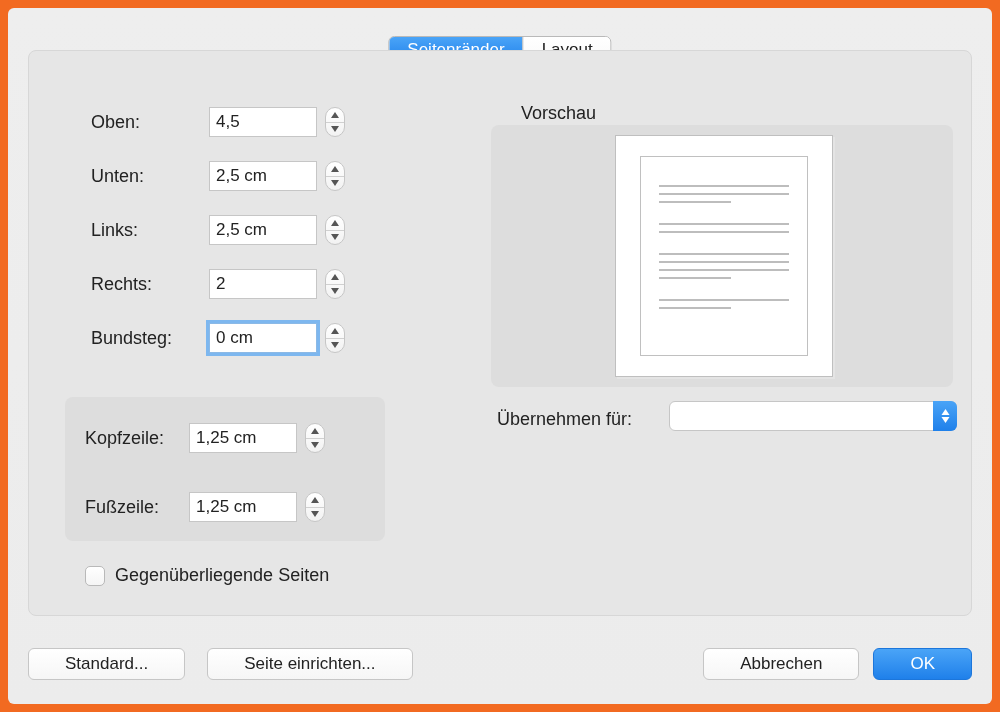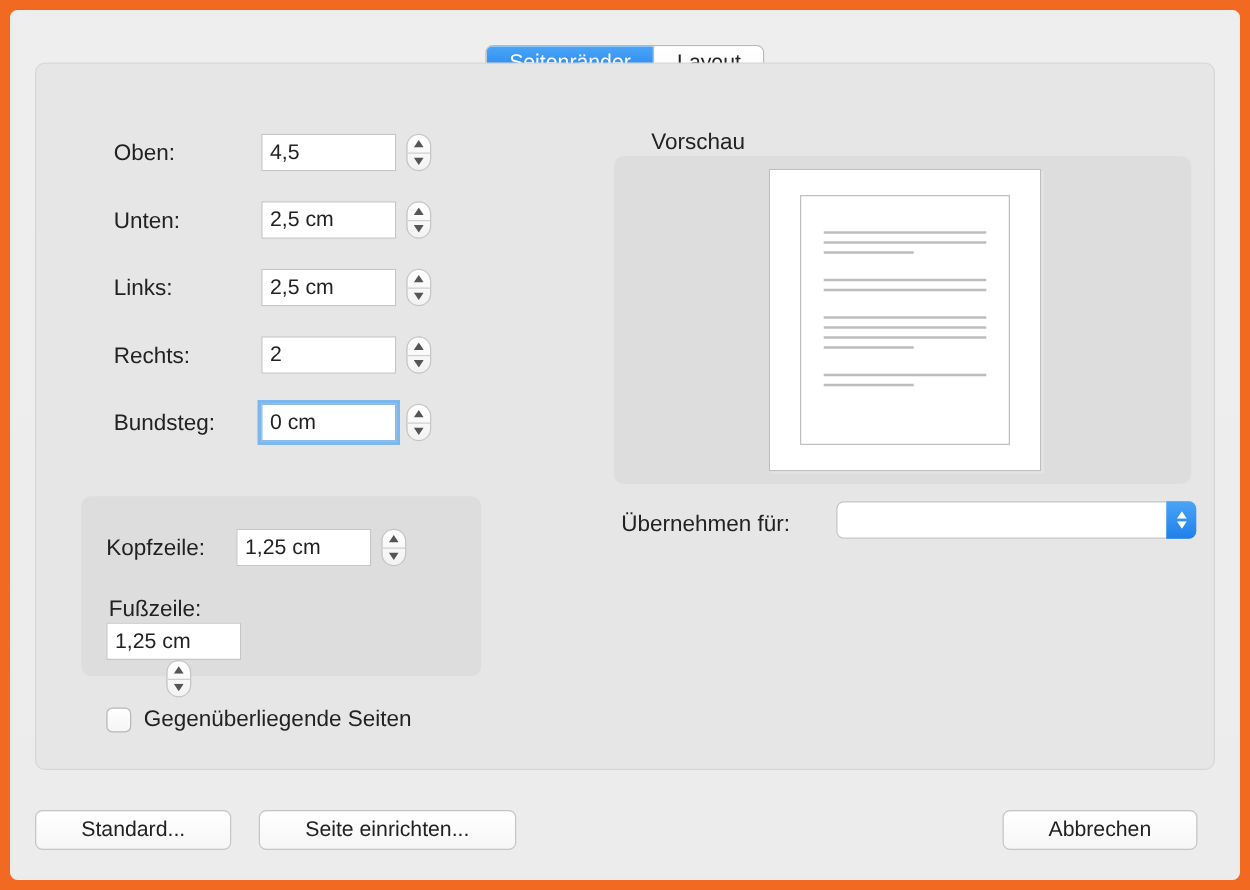--- a/index.html
+++ b/index.html
@@ -326,21 +326,21 @@
                 <path d="M4 0 L8 6 L0 6 Z" fill="#555"></path>
               </svg>
             </div>
           <div class="half">
               <svg viewBox="0 0 8 6">
                 <path d="M0 0 L8 0 L4 6 Z" fill="#555"></path>
               </svg>
             </div>
         </div>
       </div>
-      <div class="sub-row" style="left:20px; top:80px;flex-direction:column;">
+      <div class="sub-row" style="left:20px; top:95px;">
         <span class="margin-label" style="width:104px;">Fußzeile:</span>
         <div class="input">
             <span>1,25 cm</span>
           </div>
         <div class="stepper">
           <div class="half">
               <svg viewBox="0 0 8 6">
                 <path d="M4 0 L8 6 L0 6 Z" fill="#555"></path>
               </svg>
             </div>
@@ -400,15 +400,18 @@
     </div>
     <div style="width:22px;"></div>
     <div class="btn">
       <span>Seite einrichten...</span>
     </div>
     <div class="spacer"></div>
     <div class="btn" style="min-width:146px;">
       <span>Abbrechen</span>
     </div>
     <div style="width:14px;"></div>
+    <div class="btn primary">
+      <span>OK</span>
+    </div>
   </div>
 
 </div>
 
 </body></html>

